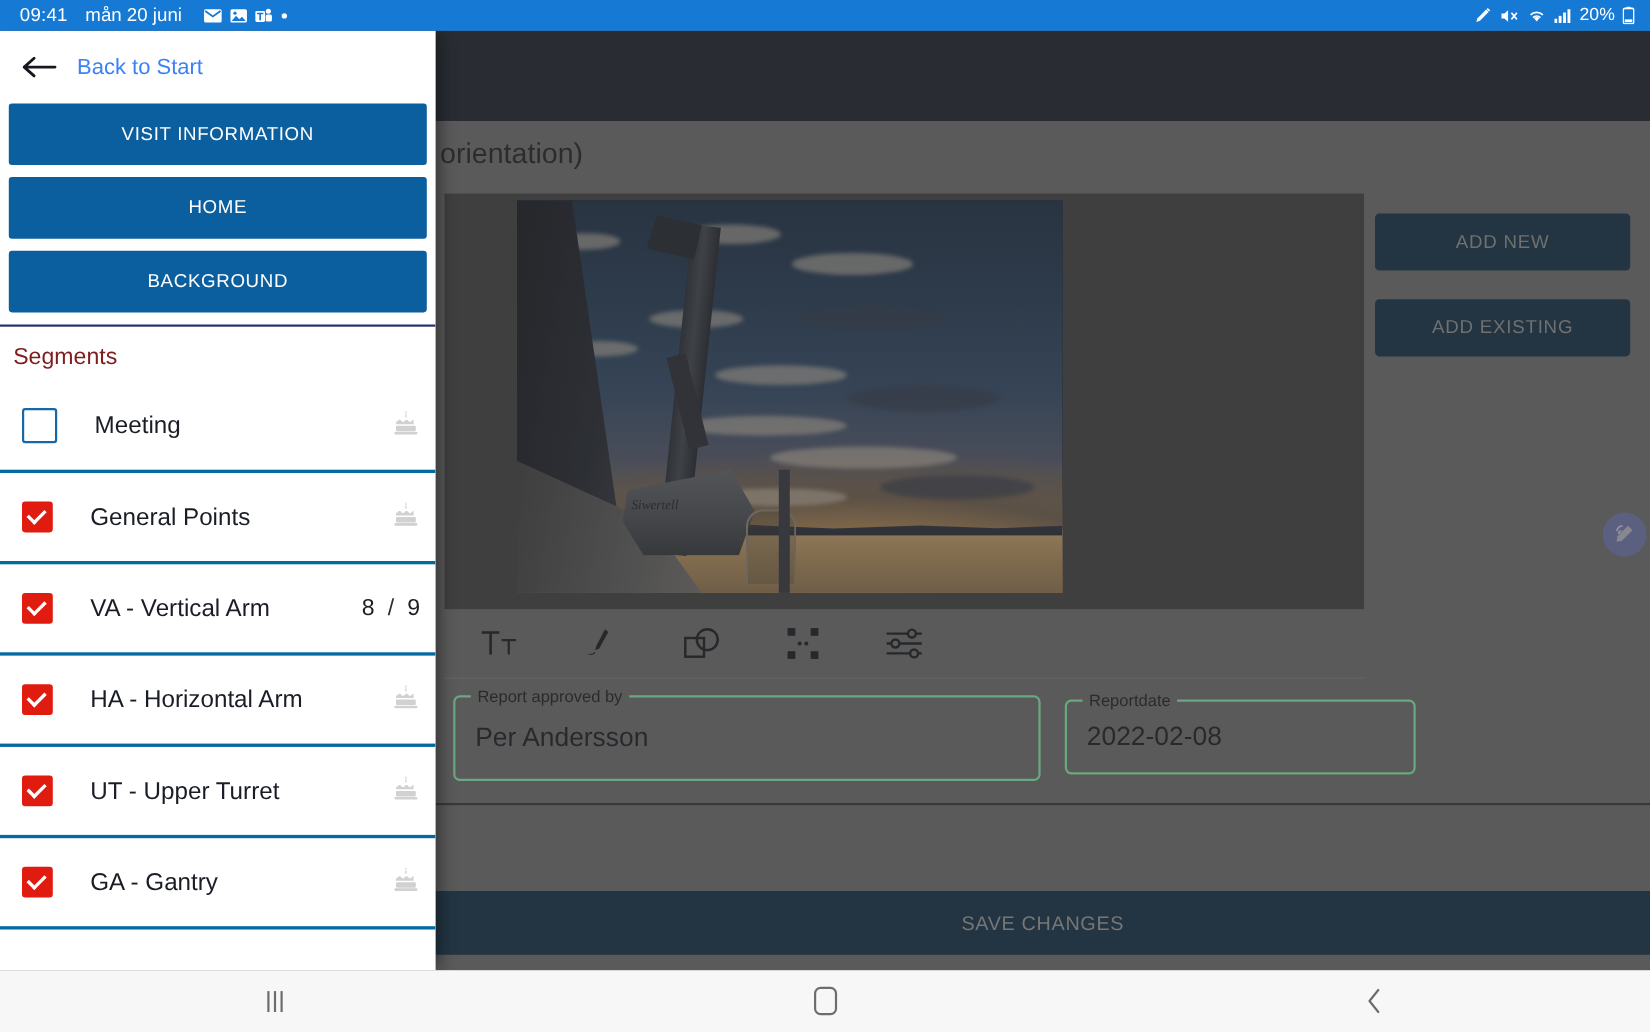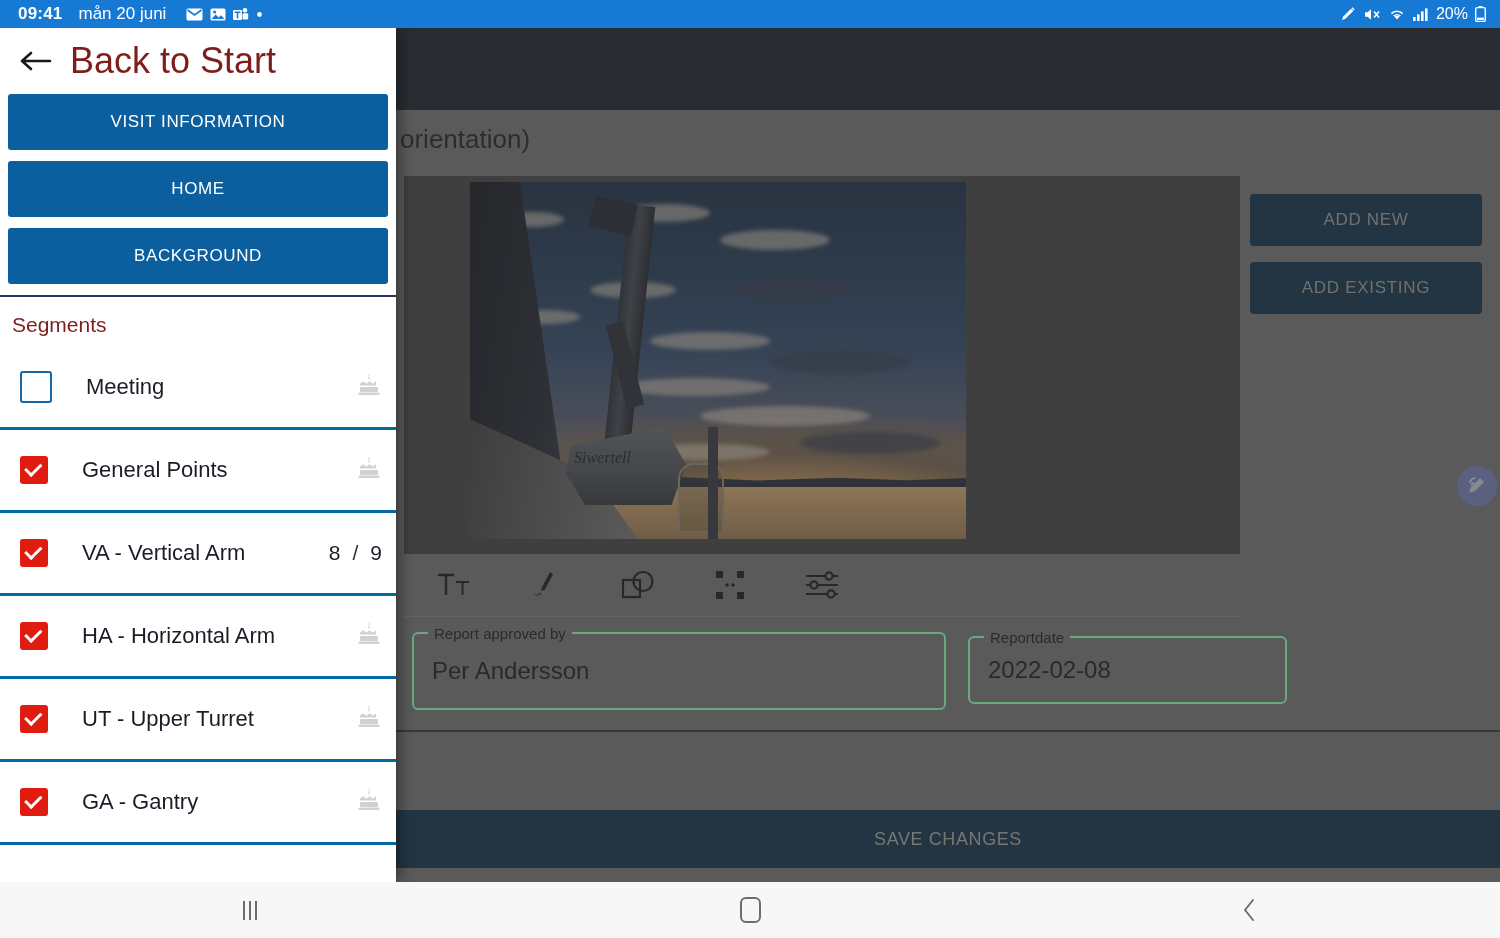--- a/index.html
+++ b/index.html
@@ -19,21 +19,21 @@
   
   .status-bar {
     position: absolute; top: 0; left: 0;
     width: 1500px; height: 28px;
     background: #1679d4;
     display: flex; align-items: center;
     color: #ffffff;
     z-index: 60;
   }
   .sb-left { display: flex; align-items: center; padding-left: 18px; gap: 10px; }
-  .sb-time { font-size: 17px; letter-spacing: .2px; font-weight: bold; }
+  .sb-time { font-size: 17px; letter-spacing: .2px; }
   .sb-date { font-size: 17px; margin-left: 6px; }
   .sb-icons { display: flex; align-items: center; gap: 7px; margin-left: 10px; }
   .sb-right {
     margin-left: auto; display: flex; align-items: center;
     gap: 7px; padding-right: 14px;
   }
   .sb-batt-text { font-size: 16px; text-align: right; }
   .glyph { display: inline-flex; align-items: center; justify-content: center; }
 
   
@@ -133,21 +133,21 @@
     background: rgba(60,55,48,0.25);
   }
   .rail-post {
     position: absolute; left: 238px; bottom: 0;
     width: 10px; height: 112px;
     background: #2d3139;
   }
   .crane-label {
     position: absolute; left: 104px; bottom: 72px;
     font-family: "Liberation Serif", serif;
-    font-style: italic; font-size: 16px; color: #1a1a1a;
+    font-style: italic; font-size: 12px; color: #1a1a1a;
   }
 
   .edit-toolbar {
     position: absolute; top: 444px; left: 8px;
     width: 836px; height: 62px;
     background: #6a6a6a;
     border-bottom: 1px solid #7c7c7c;
     display: flex; align-items: center;
   }
   .tool-btn {
@@ -199,21 +199,21 @@
 
   .side-actions {
     position: absolute; top: 84px; left: 854px;
     width: 240px;
   }
   .side-btn {
     width: 232px; height: 52px;
     background: #0b2a43;
     border-radius: 4px;
     display: flex; align-items: center; justify-content: center;
-    margin-bottom: 16px;
+    margin-bottom: 26px;
     color: #8f8f8c;
     font-size: 17px; letter-spacing: .7px;
   }
 
   .fab {
     position: absolute; top: 356px; left: 1061px;
     width: 40px; height: 40px;
     border-radius: 50%;
     background: #6b74ab;
     display: flex; align-items: center; justify-content: center;
@@ -235,21 +235,21 @@
     background: #ffffff;
     z-index: 40;
     box-shadow: 3px 0 14px rgba(0,0,0,0.45);
     overflow: hidden;
   }
   .drawer-header {
     height: 66px;
     display: flex; align-items: center;
     padding-left: 20px; gap: 18px;
   }
-  .drawer-title { font-size: 36px; color: #7f1d1d; text-align: center; }
+  .drawer-title { font-size: 20px; color: #3b82f6; text-align: center; }
   .nav-buttons { padding: 0 8px; }
   .nav-btn {
     height: 56px; margin-bottom: 11px;
     background: #0b5f9e;
     border-radius: 3px;
     display: flex; align-items: center; justify-content: center;
     color: #ffffff;
     font-size: 17px; letter-spacing: .6px;
   }
   .drawer-rule {

